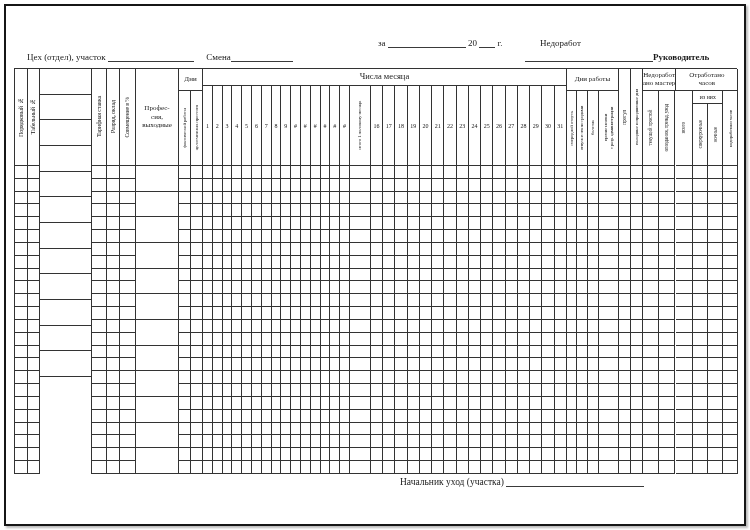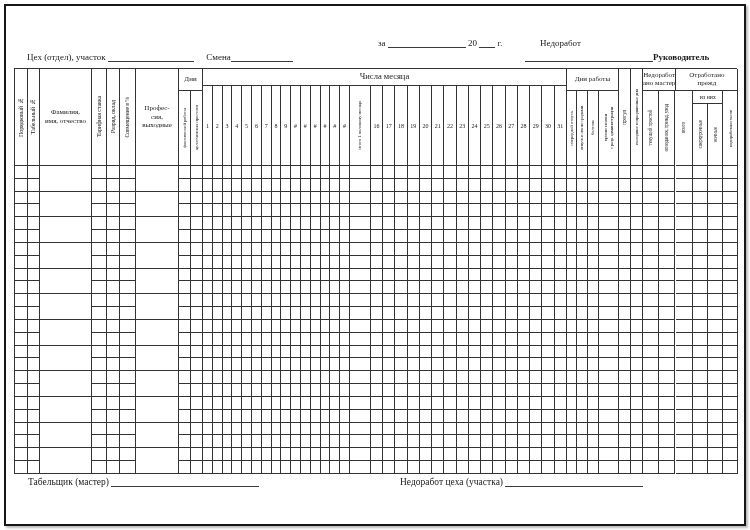--- a/index.html
+++ b/index.html
@@ -124,24 +124,20 @@
           <div class="bcell" style="height: 12.8333px;"></div>
           <div class="bcell" style="height: 12.8333px;"></div>
           <div class="bcell" style="height: 12.8333px;"></div>
           <div class="bcell" style="height: 12.8333px;"></div>
           <div class="bcell" style="height: 12.8333px;"></div>
           <div class="bcell" style="height: 12.8333px;"></div>
           <div class="bcell" style="height: 12.8333px;"></div>
         </div>
       </div>
       <div class="col" style="width: 52px;">
-        <div class="hcell" style="height: 97px;">
-          <span class="htext" style="font-size: 7px;">Фамилия,
-имя, отчество</span>
-        </div>
         <div class="colbody">
           <div class="bcell" style="height: 25.6667px;"></div>
           <div class="bcell" style="height: 25.6667px;"></div>
           <div class="bcell" style="height: 25.6667px;"></div>
           <div class="bcell" style="height: 25.6667px;"></div>
           <div class="bcell" style="height: 25.6667px;"></div>
           <div class="bcell" style="height: 25.6667px;"></div>
           <div class="bcell" style="height: 25.6667px;"></div>
           <div class="bcell" style="height: 25.6667px;"></div>
           <div class="bcell" style="height: 25.6667px;"></div>
@@ -1585,21 +1581,21 @@
               <div class="bcell" style="height: 12.8333px;"></div>
               <div class="bcell" style="height: 12.8333px;"></div>
               <div class="bcell" style="height: 12.8333px;"></div>
               <div class="bcell" style="height: 12.8333px;"></div>
             </div>
           </div>
         </div>
       </div>
       <div class="colgroup">
         <div class="ghead" style="height: 22px;"><span class="glabel">Отработано
-прежд</span></div>
+часов</span></div>
         <div class="gchildren">
           <div class="col" style="width: 17px;">
             <div class="hcell" style="height: 75px;">
               <span class="vtext" style="font-size: 5.5px;">всего</span>
             </div>
             <div class="colbody">
               <div class="bcell" style="height: 12.8333px;"></div>
               <div class="bcell" style="height: 12.8333px;"></div>
               <div class="bcell" style="height: 12.8333px;"></div>
               <div class="bcell" style="height: 12.8333px;"></div>
@@ -1720,21 +1716,17 @@
               <div class="bcell" style="height: 12.8333px;"></div>
               <div class="bcell" style="height: 12.8333px;"></div>
               <div class="bcell" style="height: 12.8333px;"></div>
               <div class="bcell" style="height: 12.8333px;"></div>
             </div>
           </div>
         </div>
       </div>
     </div>
 
-  <div class="foot" style="left:28px; top:477px;">
-    <span>Табельщик (мастер)</span>
-    <span class="fl" style="width:148px"></span>
-  </div>
   <div class="foot" style="left:400px; top:477px;">
-    <span>Недоработ цеха (участка)</span>
+    <span>Начальник уход (участка)</span>
     <span class="fl" style="width:138px"></span>
   </div>
 </div>
 
 </body></html>

